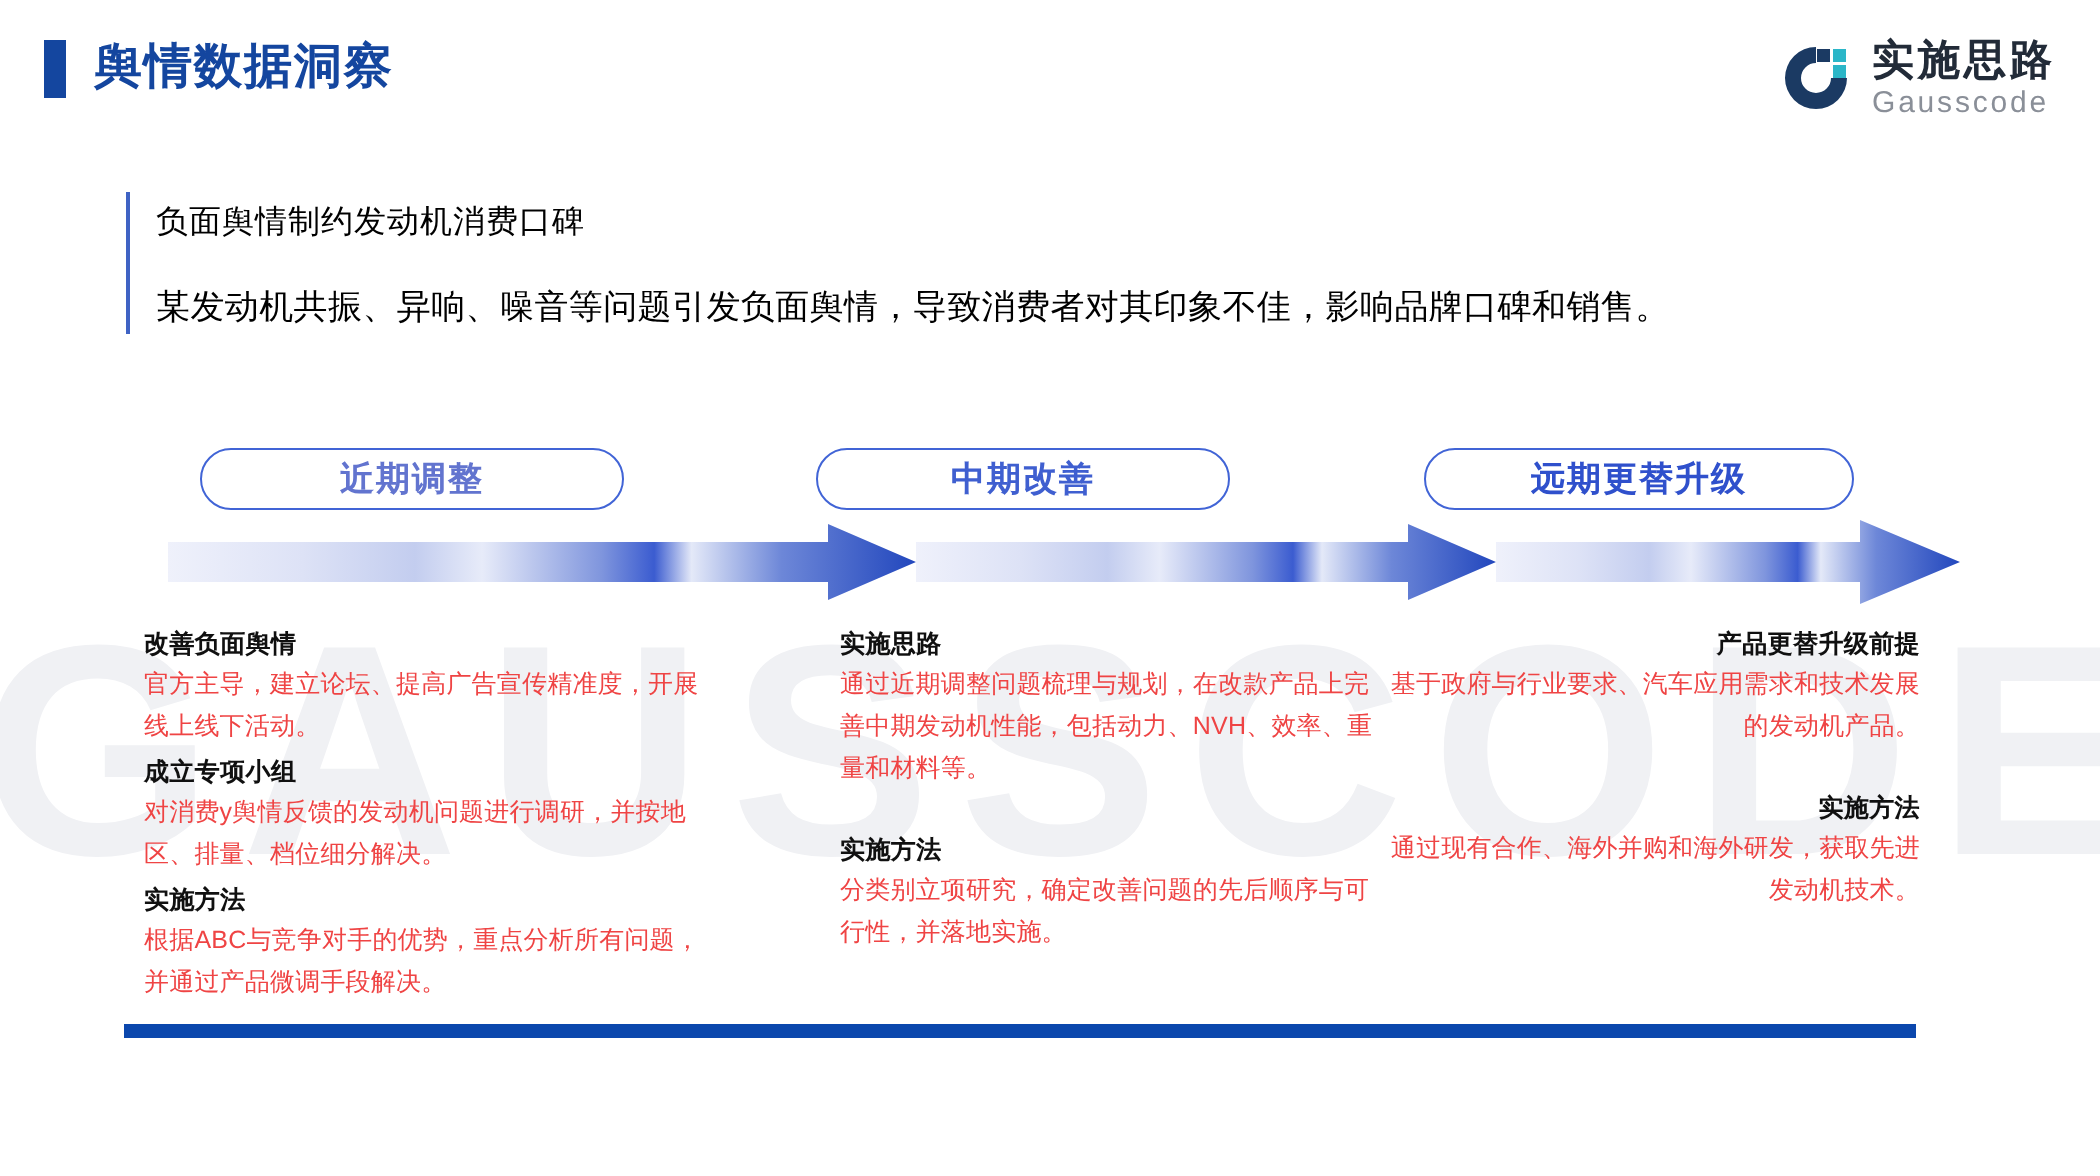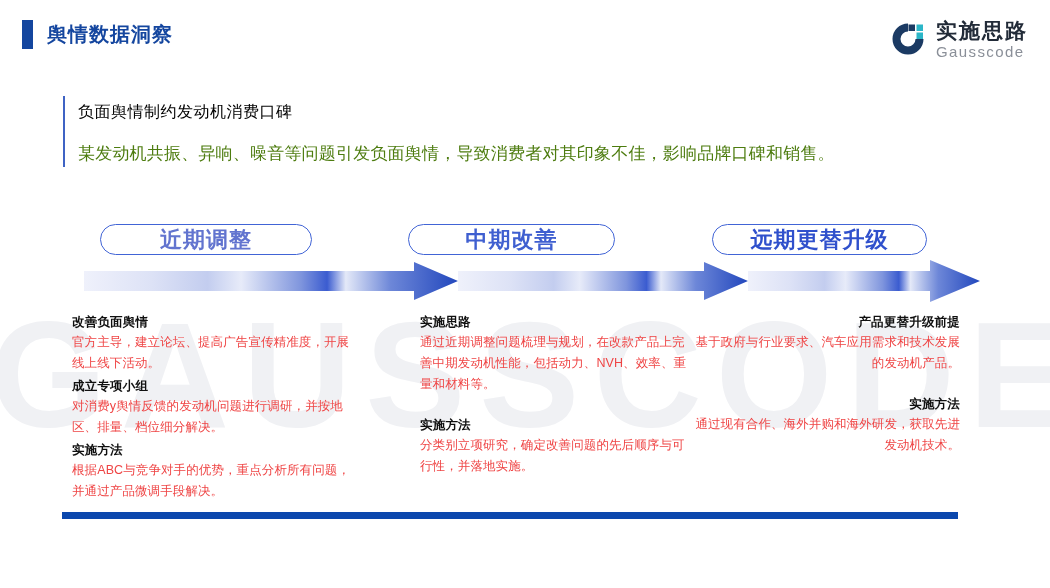--- a/index.html
+++ b/index.html
@@ -54,21 +54,21 @@
     left: 22px;
     top: 20px;
     width: 11px;
     height: 29px;
     background: #14469f;
   }
   .header-title {
     position: absolute;
     left: 47px;
     top: 14px;
-    font-size: 20px;
+    font-size: 24px;
     font-weight: 700;
     color: #14469f;
     letter-spacing: 1px;
     line-height: 40px;
   }
 
   
   .logo {
     position: absolute;
     right: 22px;
@@ -116,36 +116,36 @@
   .headline {
     font-size: 16px;
     font-weight: 400;
     color: #000000;
     line-height: 32px;
     letter-spacing: 0.5px;
   }
   .subheadline {
     margin-top: 13px;
     font-size: 17px;
-    color: #4d7c0f;
+    color: #000000;
     line-height: 26px;
     letter-spacing: 0.2px;
   }
 
   
   .pill {
     position: absolute;
     height: 29px;
     border: 1.6px solid #4164d6;
     border-radius: 16px;
     background: #ffffff;
     display: flex;
     align-items: center;
     justify-content: center;
-    font-size: 22px;
+    font-size: 17px;
     font-weight: 700;
     letter-spacing: 1px;
     z-index: 4;
   }
   .pill-1 { left: 100px; top: 224px; width: 210px; color: #6274cf; }
   .pill-2 { left: 408px; top: 224px; width: 205px; color: #3f5fd0; }
   .pill-3 { left: 712px; top: 224px; width: 213px; color: #2f50cc; }
 
   
   .arrow-wrap {

